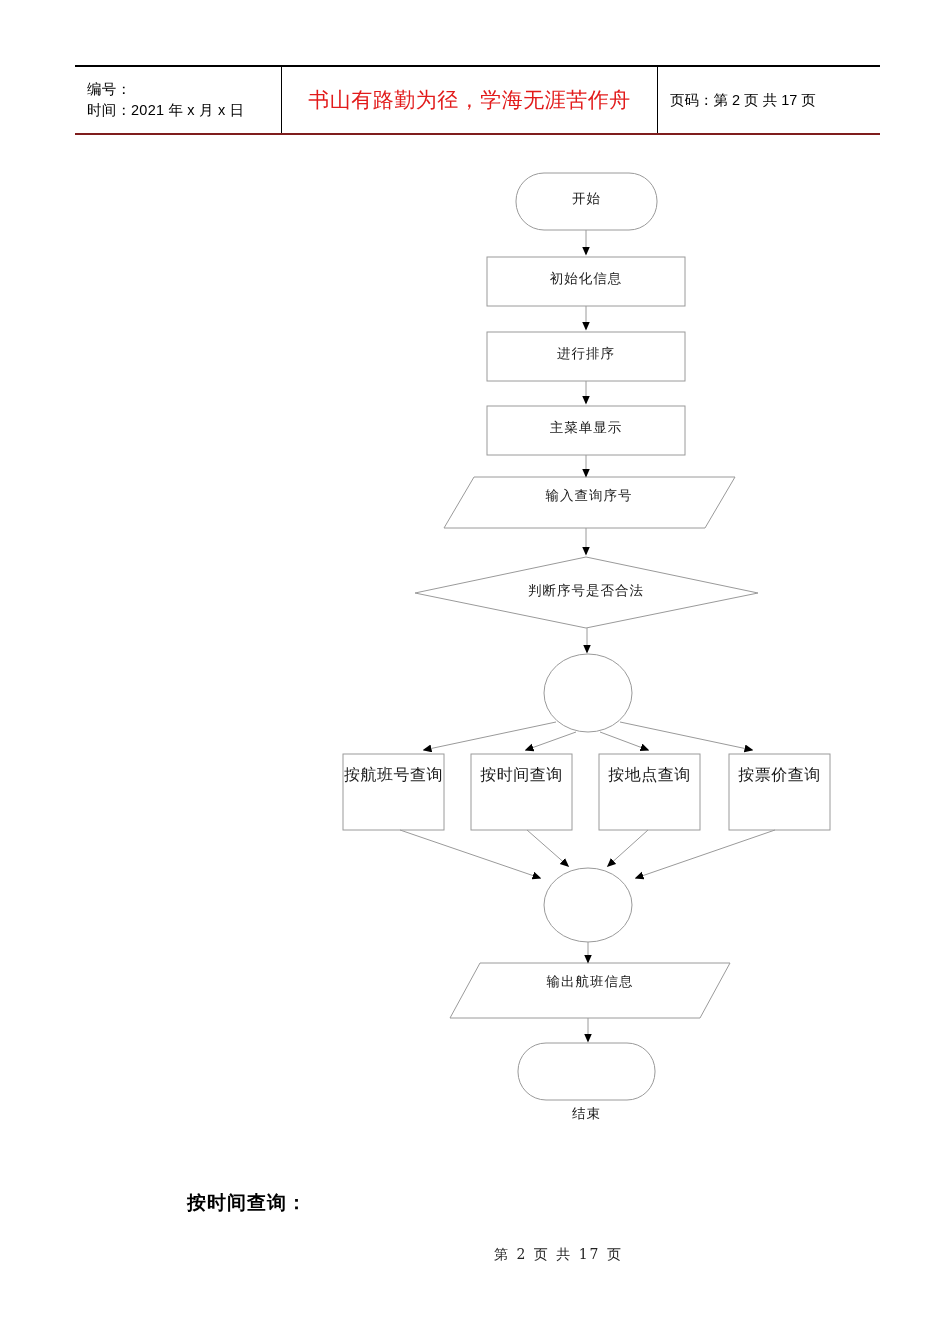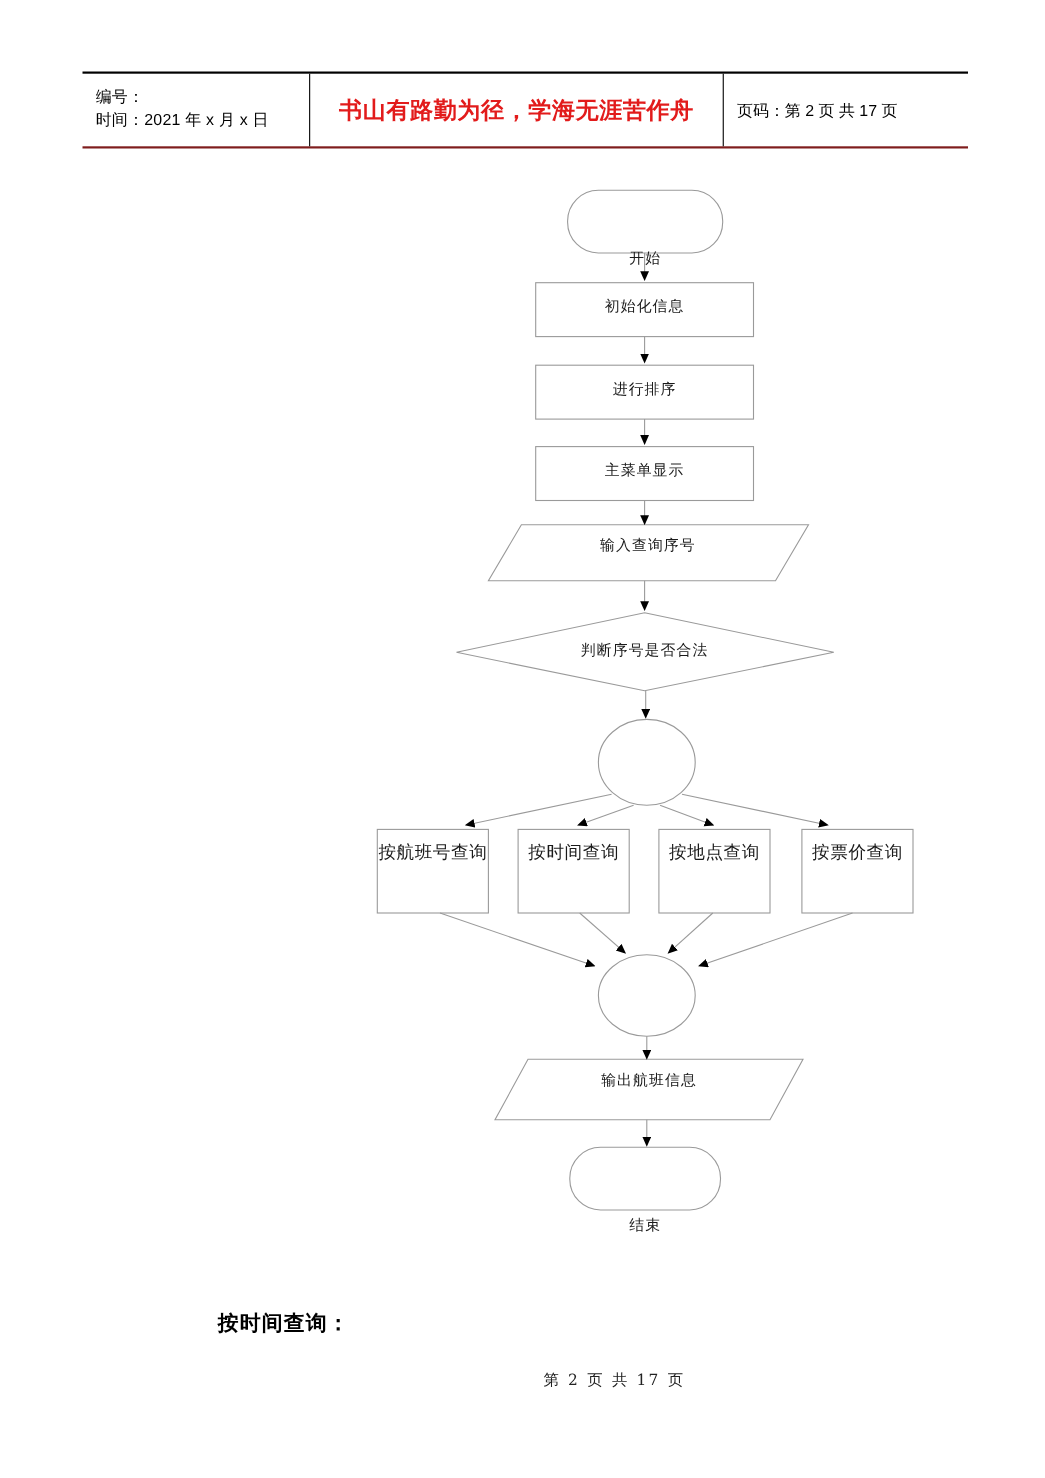--- a/index.html
+++ b/index.html
@@ -45,21 +45,21 @@
     letter-spacing: 0.2px;
   }
   #hdr-mid {
     width: 376px;
     align-items: center;
     justify-content: center;
     border-right: 1px solid #000;
   }
   #hdr-mid .slogan {
     font-family: "DejaVu Serif", "Liberation Serif", serif;
-    font-weight: bold;
+    font-weight: normal;
     font-size: 21px;
     color: #e21b1b;
     letter-spacing: 0.5px;
     white-space: nowrap;
   }
   #hdr-right {
     flex: 1;
     padding-left: 12px;
     justify-content: center;
   }
@@ -96,21 +96,21 @@
   }
   .node-label.small {
     font-size: 16px;
     line-height: 1.35;
     letter-spacing: 0.5px;
   }
 
   
   #section-heading {
     position: absolute;
-    left: 198px;
+    left: 187px;
     top: 1190px;
     font-family: "DejaVu Sans", "Liberation Sans", sans-serif;
     font-weight: bold;
     font-size: 19px;
     color: #000;
     letter-spacing: 1px;
   }
   #page-footer {
     position: absolute;
     left: 0;
@@ -195,21 +195,21 @@
     </g>
 
     <g stroke="#9a9a9a" stroke-width="1" fill="none" marker-end="url(#arrowhead)">
       <line x1="400" y1="680" x2="540" y2="728"></line>
       <line x1="527" y1="680" x2="568" y2="716"></line>
       <line x1="648" y1="680" x2="608" y2="716"></line>
       <line x1="775" y1="680" x2="636" y2="728"></line>
     </g>
   </svg>
 
-  <div class="node-label" style="left:516px; top:23px;  width:141px; height:52px;margin-top:36px;">开始</div>
+  <div class="node-label" style="left:516px; top:23px;  width:141px; height:52px;">开始</div>
 
   <div class="node-label" style="left:487px; top:107px; width:198px; height:44px;">初始化信息</div>
 
   <div class="node-label" style="left:487px; top:182px; width:198px; height:44px;">进行排序</div>
 
   <div class="node-label" style="left:487px; top:256px; width:198px; height:44px;">主菜单显示</div>
 
   <div class="node-label" style="left:474px; top:329px; width:230px; height:34px;">输入查询序号</div>
 
   <div class="node-label" style="left:466px; top:424px; width:240px; height:34px;">判断序号是否合法</div>

